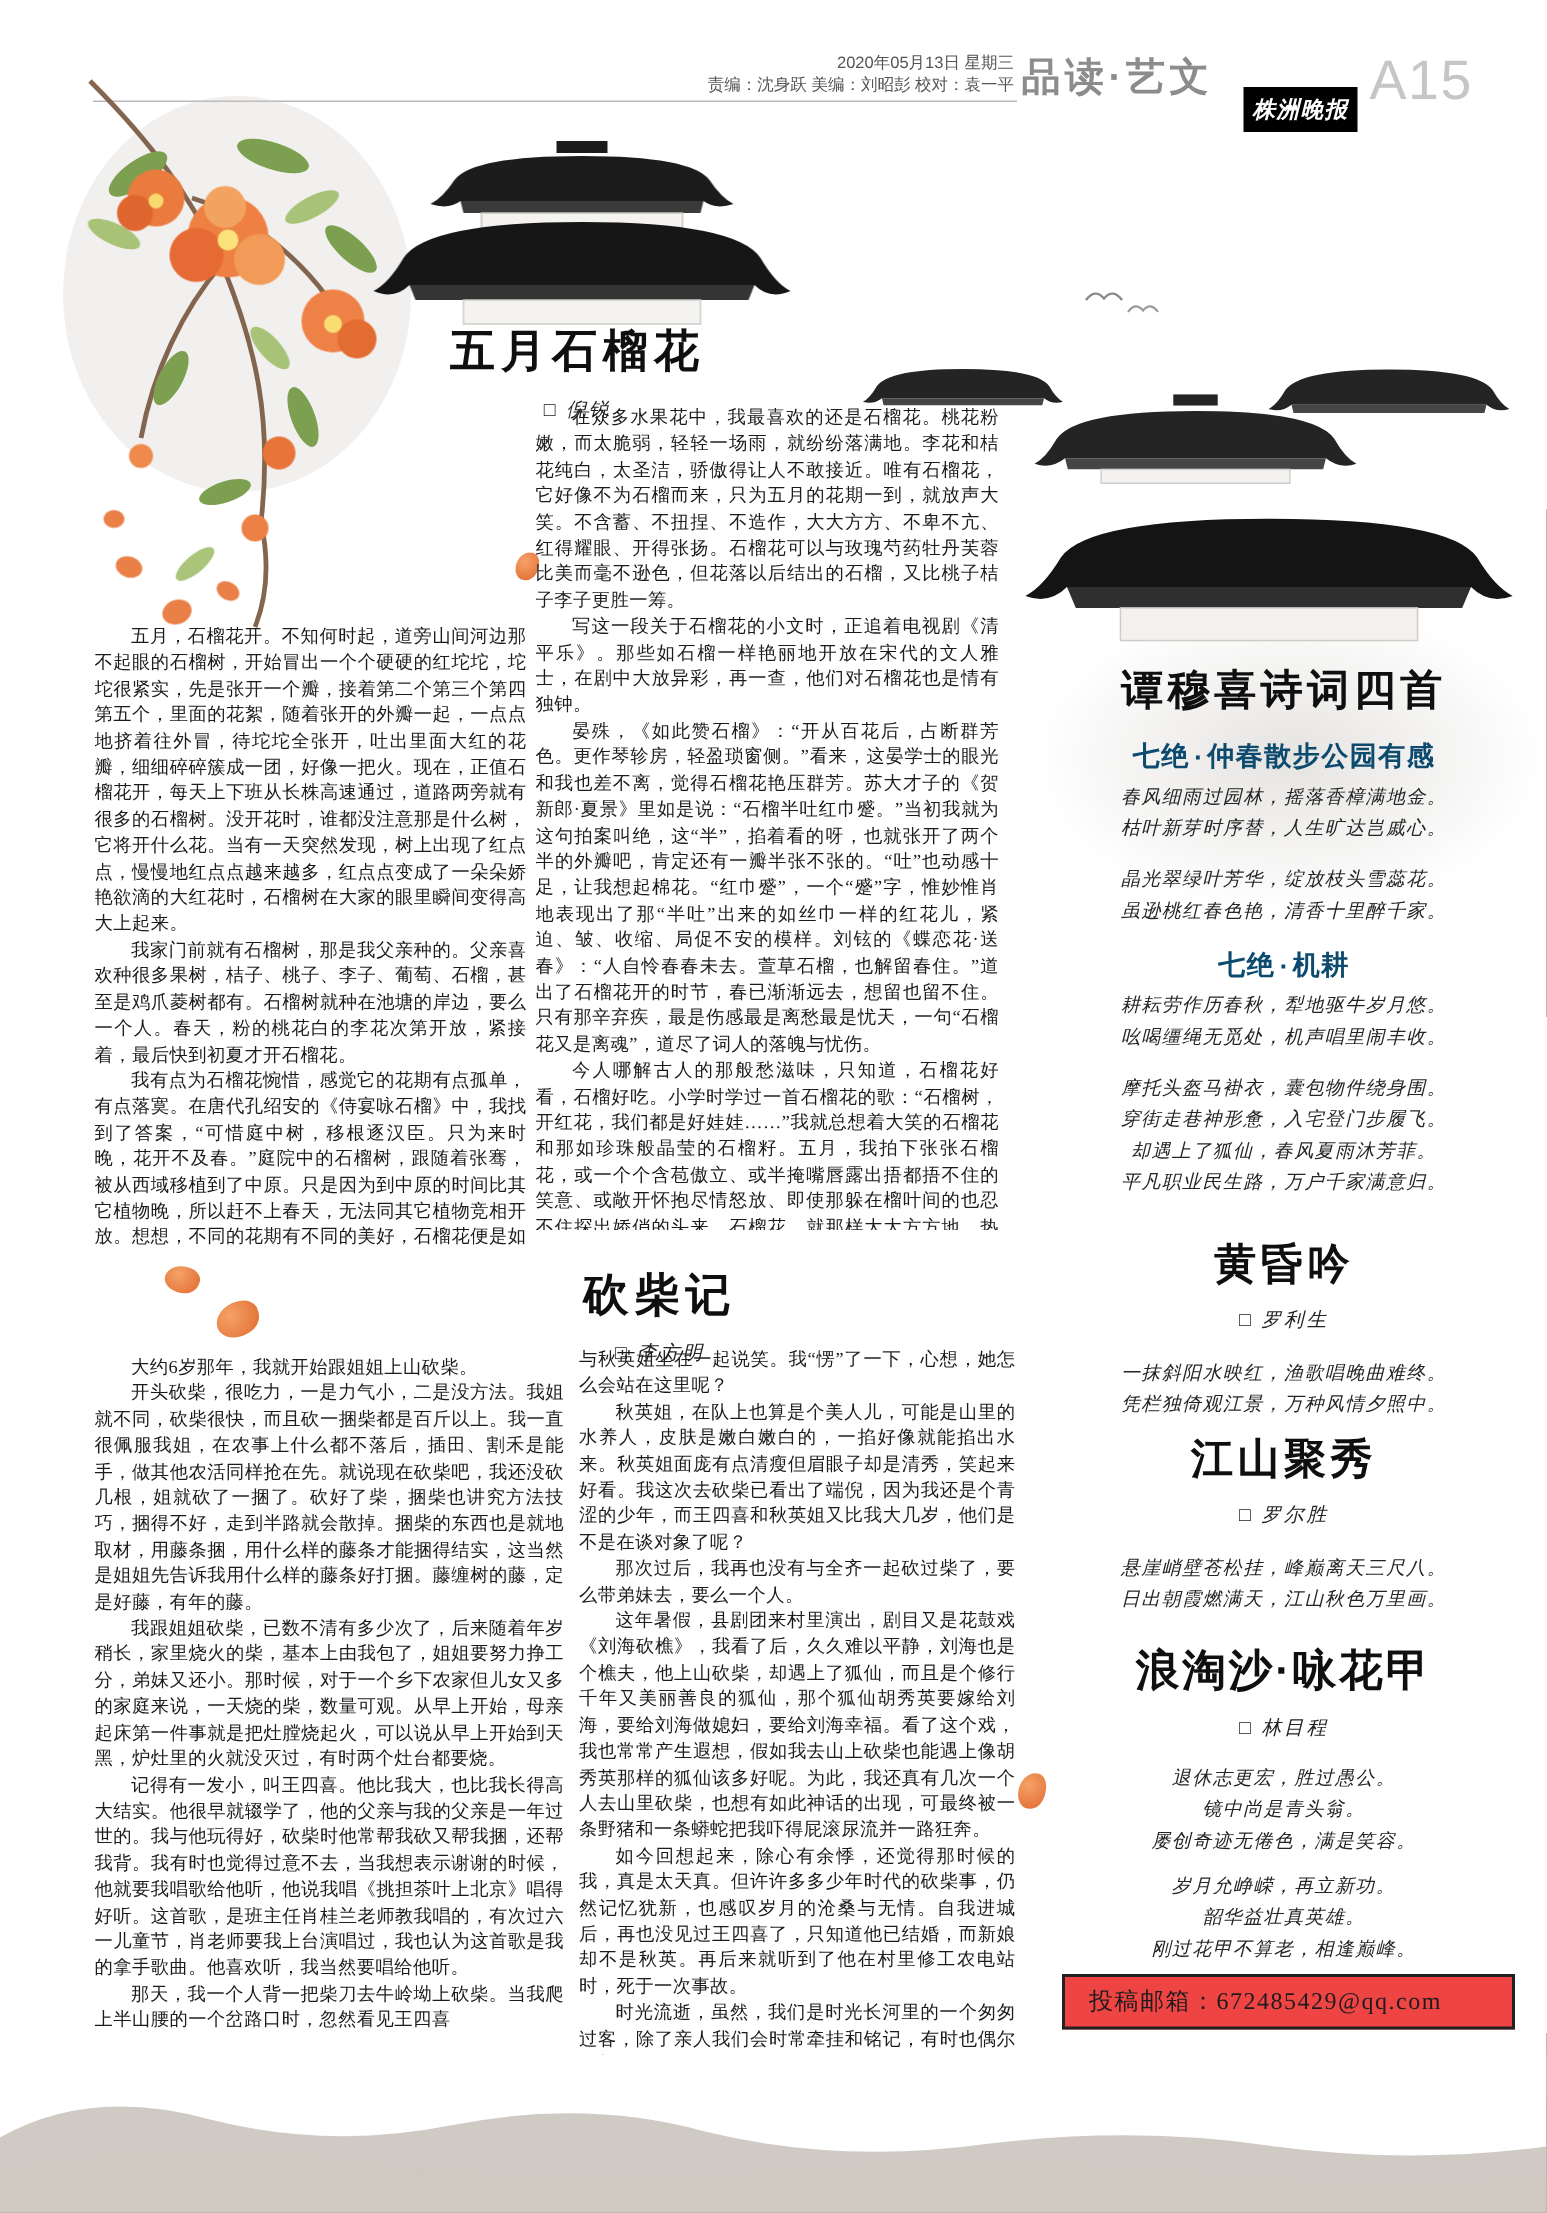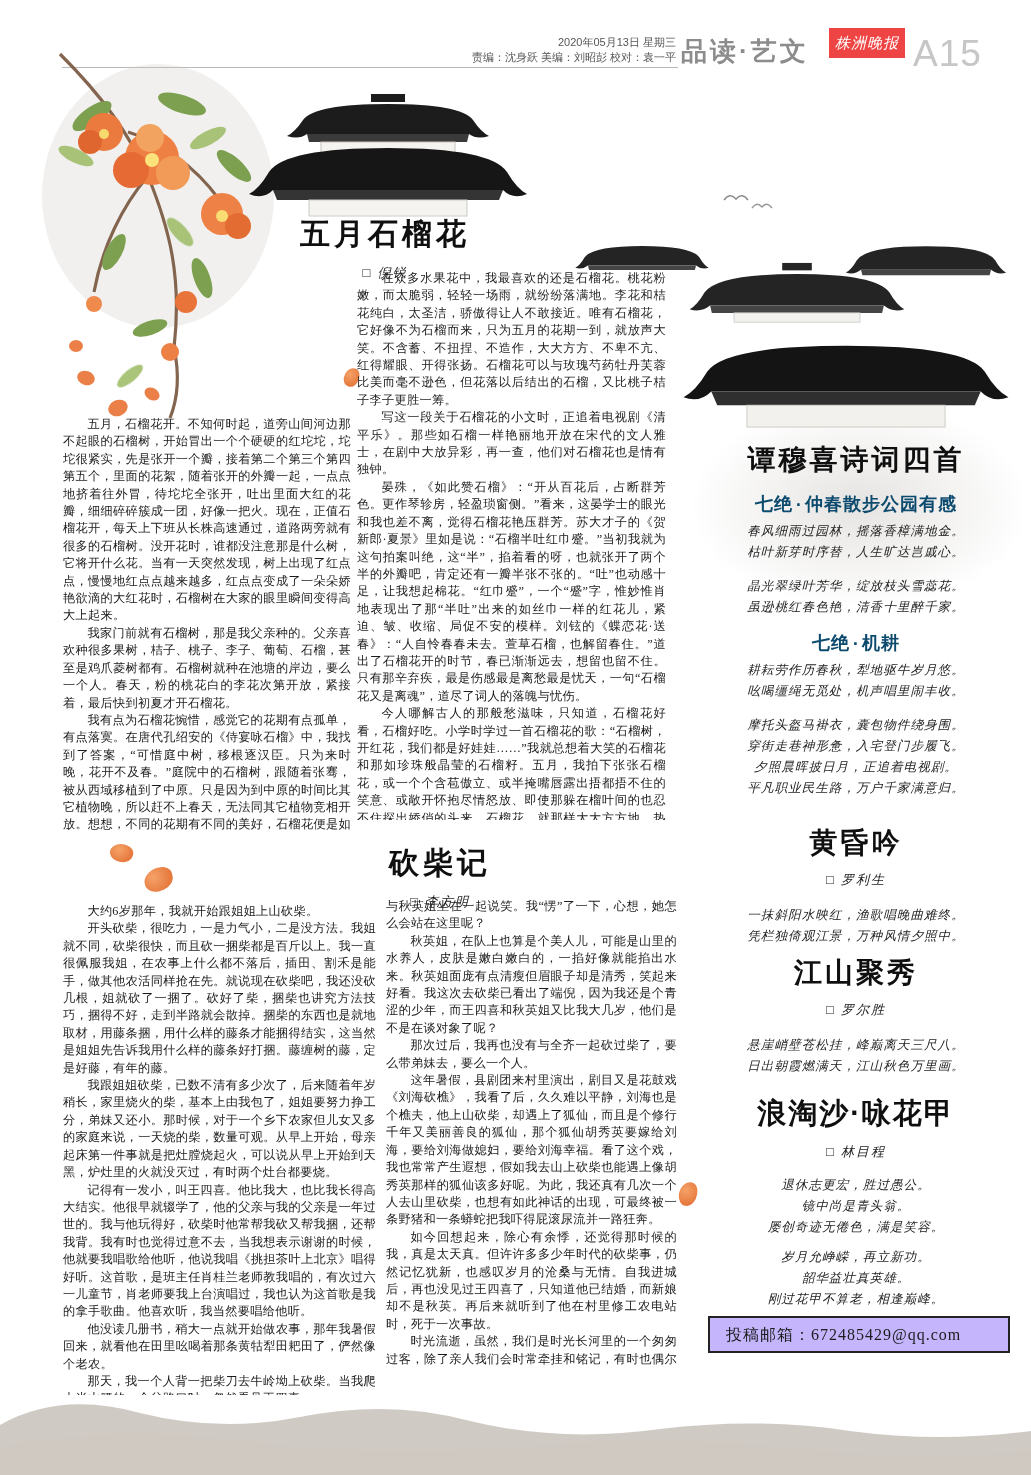--- a/index.html
+++ b/index.html
@@ -7,22 +7,22 @@
   .page {
     position:relative; width:1031px; height:1475px; margin:0 auto;
     background:#ffffff; overflow:hidden;
     font-family:"Liberation Serif", serif; color:#1c1c1c;
   }
   
   .hdr-meta { position:absolute; left:400px; top:35px; width:276px; text-align:right;
     font-size:11px; line-height:15px; color:#555; font-family:"Liberation Sans",sans-serif; }
   .hdr-section { position:absolute; left:681px; top:34px; font-size:26px; font-weight:bold;
     color:#8c8c8c; letter-spacing:3px; font-family:"Liberation Sans",sans-serif; }
-  .hdr-logo { position:absolute; left:829px; top:28px; width:76px; height:30px;
-    background:#ef4444; color:#fff; font-weight:normal; font-style:italic; font-size:15px;
+  .hdr-logo { position:absolute; left:829px; top:58px; width:76px; height:30px;
+    background:#000000; color:#fff; font-weight:bold; font-style:italic; font-size:15px;
     display:flex; align-items:center; justify-content:center; letter-spacing:1px;
     font-family:"Liberation Serif",serif; }
   .hdr-pageno { position:absolute; left:913px; top:33px; font-size:37px; color:#c6c6c6;
     font-family:"Liberation Sans",sans-serif; letter-spacing:1px; }
   .hdr-rule { position:absolute; left:62px; top:67px; width:616px; height:1px; background:#b9b9b9; }
   
   .art-head { position:absolute; text-align:center; z-index:3; }
   .art-title { font-family:"Liberation Sans",sans-serif; font-weight:bold; color:#0f0f0f; letter-spacing:4px; }
   .art-author { font-size:13px; color:#222; margin-top:9px; letter-spacing:2px;font-style:italic; }
   
@@ -32,21 +32,21 @@
   
   .sb { position:absolute; left:700px; width:312px; text-align:center; z-index:3; }
   .sb-title { font-family:"Liberation Sans",sans-serif; font-weight:bold; color:#0f0f0f; letter-spacing:3px; }
   .poem { margin-top:13px; }
   .poem-subtitle { font-family:Liberation Mono, monospace; font-weight:bold; font-size:18px;
     color:#0c4a6e; margin-bottom:5px; letter-spacing:1px; }
   .poem-line { font-style:italic; font-size:12.6px; line-height:21px; color:#242424; letter-spacing:1px; }
   .stanza-gap { height:9px; }
   
   .email-box { position:absolute; left:708px; top:1316px; width:302px; height:37px;
-    border:2px solid #222; background:#c4b5fd; z-index:4;
+    border:2px solid #222; background:#ef4444; z-index:4;
     font-size:16px; line-height:33px; padding-left:16px; letter-spacing:1px; }
   
   .decor { position:absolute; z-index:1; }
   .petal { position:absolute; z-index:2; border-radius:60% 40% 55% 45%;
     background:radial-gradient(circle at 35% 35%, #f5a268, #e06a2e); }
   .mist { position:absolute; z-index:0; }
   .fog-top { position:absolute; left:0; top:1370px; width:1031px; height:34px; z-index:1;
     background:linear-gradient(to bottom, #ffffff, rgba(255,255,255,0)); }
 </style>
 </head>
@@ -176,21 +176,20 @@
 
   <div class="art-head" style="left:140px;top:843px;width:600px">
     <div class="art-title" style="font-size:30px">砍柴记</div>
     <div class="art-author">□ 李方明</div>
   </div>
   <div class="bodycol" style="left:63px;top:903px;width:313px;height:492px">
     <p>大约6岁那年，我就开始跟姐姐上山砍柴。</p>
     <p>开头砍柴，很吃力，一是力气小，二是没方法。我姐就不同，砍柴很快，而且砍一捆柴都是百斤以上。我一直很佩服我姐，在农事上什么都不落后，插田、割禾是能手，做其他农活同样抢在先。就说现在砍柴吧，我还没砍几根，姐就砍了一捆了。砍好了柴，捆柴也讲究方法技巧，捆得不好，走到半路就会散掉。捆柴的东西也是就地取材，用藤条捆，用什么样的藤条才能捆得结实，这当然是姐姐先告诉我用什么样的藤条好打捆。藤缠树的藤，定是好藤，有年的藤。</p>
     <p>我跟姐姐砍柴，已数不清有多少次了，后来随着年岁稍长，家里烧火的柴，基本上由我包了，姐姐要努力挣工分，弟妹又还小。那时候，对于一个乡下农家但儿女又多的家庭来说，一天烧的柴，数量可观。从早上开始，母亲起床第一件事就是把灶膛烧起火，可以说从早上开始到天黑，炉灶里的火就没灭过，有时两个灶台都要烧。</p>
     <p>记得有一发小，叫王四喜。他比我大，也比我长得高大结实。他很早就辍学了，他的父亲与我的父亲是一年过世的。我与他玩得好，砍柴时他常帮我砍又帮我捆，还帮我背。我有时也觉得过意不去，当我想表示谢谢的时候，他就要我唱歌给他听，他说我唱《挑担茶叶上北京》唱得好听。这首歌，是班主任肖桂兰老师教我唱的，有次过六一儿童节，肖老师要我上台演唱过，我也认为这首歌是我的拿手歌曲。他喜欢听，我当然要唱给他听。</p>
-    <p>他没读几册书，稍大一点就开始做农事，那年我暑假回来，就看他在田里吆喝着那条黄牯犁田耙田了，俨然像个老农。</p>
     <p>那天，我一个人背一把柴刀去牛岭坳上砍柴。当我爬上半山腰的一个岔路口时，忽然看见王四喜</p>
   </div>
   <div class="bodycol" style="left:386px;top:898px;width:291px;height:472px">
     <p style="text-indent:0">与秋英姐坐在一起说笑。我“愣”了一下，心想，她怎么会站在这里呢？</p>
     <p>秋英姐，在队上也算是个美人儿，可能是山里的水养人，皮肤是嫩白嫩白的，一掐好像就能掐出水来。秋英姐面庞有点清瘦但眉眼子却是清秀，笑起来好看。我这次去砍柴已看出了端倪，因为我还是个青涩的少年，而王四喜和秋英姐又比我大几岁，他们是不是在谈对象了呢？</p>
     <p>那次过后，我再也没有与全齐一起砍过柴了，要么带弟妹去，要么一个人。</p>
     <p>这年暑假，县剧团来村里演出，剧目又是花鼓戏《刘海砍樵》，我看了后，久久难以平静，刘海也是个樵夫，他上山砍柴，却遇上了狐仙，而且是个修行千年又美丽善良的狐仙，那个狐仙胡秀英要嫁给刘海，要给刘海做媳妇，要给刘海幸福。看了这个戏，我也常常产生遐想，假如我去山上砍柴也能遇上像胡秀英那样的狐仙该多好呢。为此，我还真有几次一个人去山里砍柴，也想有如此神话的出现，可最终被一条野猪和一条蟒蛇把我吓得屁滚尿流并一路狂奔。</p>
     <p>如今回想起来，除心有余悸，还觉得那时候的我，真是太天真。但许许多多少年时代的砍柴事，仍然记忆犹新，也感叹岁月的沧桑与无情。自我进城后，再也没见过王四喜了，只知道他已结婚，而新娘却不是秋英。再后来就听到了他在村里修工农电站时，死于一次事故。</p>
     <p>时光流逝，虽然，我们是时光长河里的一个匆匆过客，除了亲人我们会时常牵挂和铭记，有时也偶尔会想起一些人一些事，或怀念或记起，而王四喜也许是我所怀念中的一个吧，因为砍樵，还是我们曾经那段难忘的砍柴生活。</p>
   </div>
@@ -207,21 +206,21 @@
       <div class="poem-line">虽逊桃红春色艳，清香十里醉千家。</div>
     </div>
     <div class="poem">
       <div class="poem-subtitle">七绝·机耕</div>
       <div class="poem-line">耕耘劳作历春秋，犁地驱牛岁月悠。</div>
       <div class="poem-line">吆喝缰绳无觅处，机声唱里闹丰收。</div>
     </div>
     <div class="poem">
       <div class="poem-line">摩托头盔马褂衣，囊包物件绕身围。</div>
       <div class="poem-line">穿街走巷神形惫，入宅登门步履飞。</div>
-      <div class="poem-line">夕照晨晖披日月，正追着电视剧。</div>
+      <div class="poem-line">却遇上了狐仙，春风夏雨沐芳菲。</div>
       <div class="poem-line">平凡职业民生路，万户千家满意归。</div>
     </div>
   </div>
 
   <div class="sb" style="top:824px">
     <div class="sb-title" style="font-size:28px">黄昏吟</div>
     <div class="art-author">□ 罗利生</div>
     <div style="margin-top:16px">
       <div class="poem-line">一抹斜阳水映红，渔歌唱晚曲难终。</div>
       <div class="poem-line">凭栏独倚观江景，万种风情夕照中。</div>

